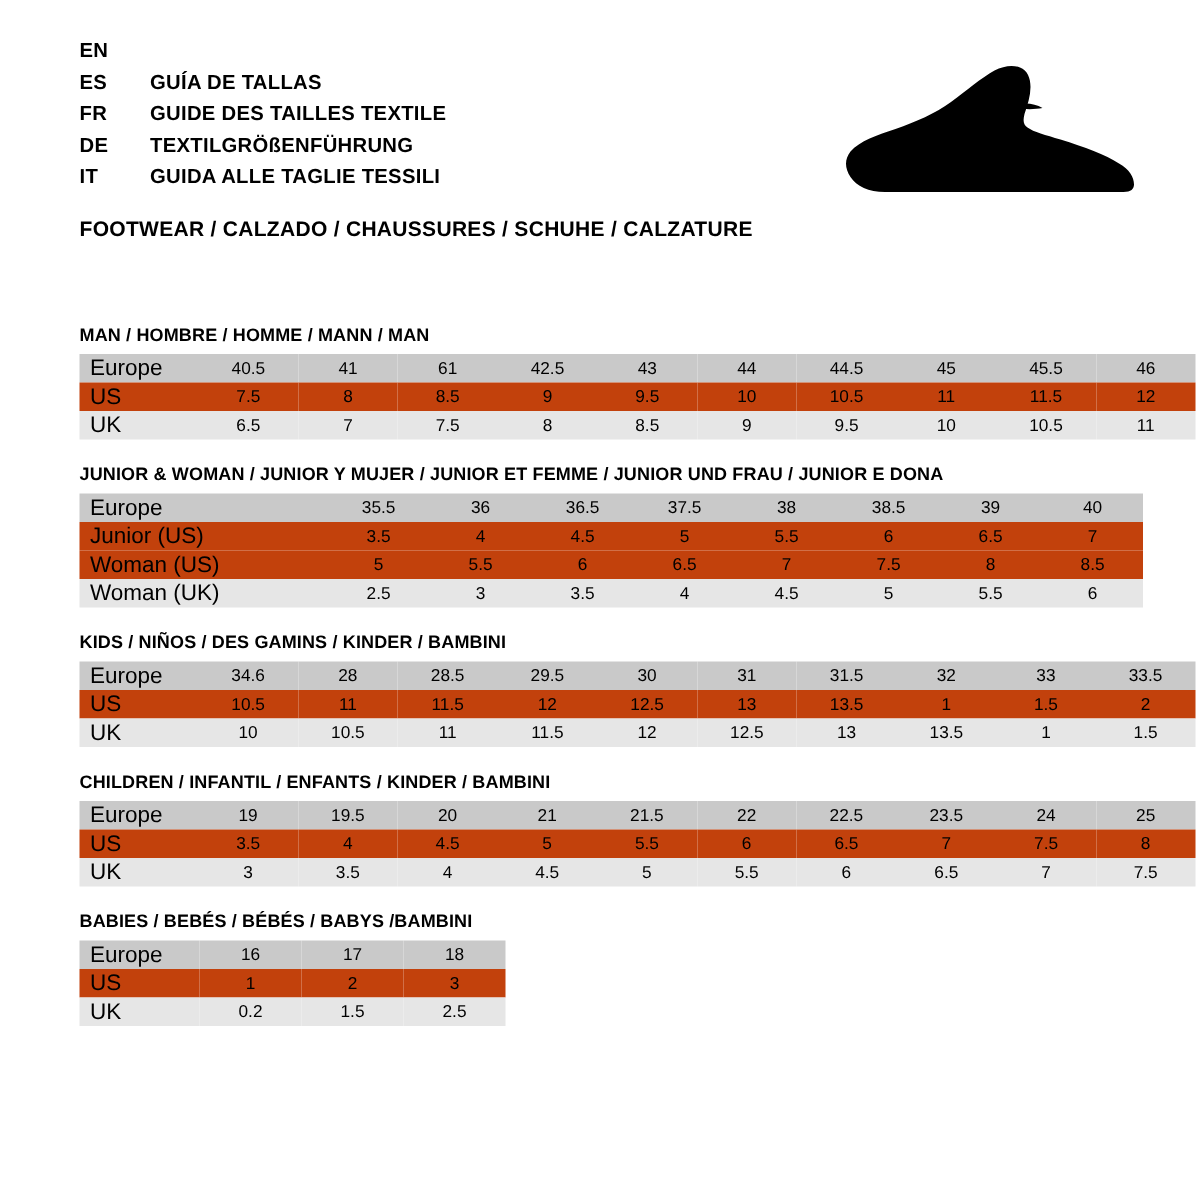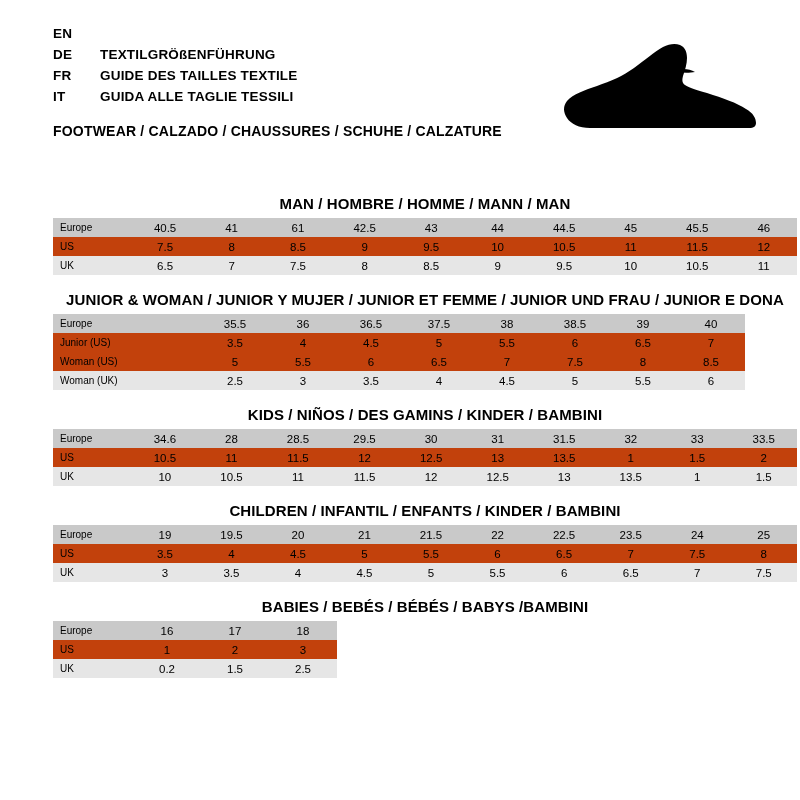--- a/index.html
+++ b/index.html
@@ -65,42 +65,41 @@
   }
 
   
   .section {
     margin-top: 16px;
   }
   .section.first {
     margin-top: 56px;
   }
   .section-title {
-    font-size: 15px;
+    font-size: 12px;
     font-weight: bold;
     margin-bottom: 6px;
     letter-spacing: 0.1px;
-    text-align: center;
   }
   table.size-table {
     border-collapse: collapse;
     table-layout: fixed;
     font-size: 11.5px;
   }
   table.size-table td {
     height: 19px;
     padding: 0 4px;
     text-align: center;
     white-space: nowrap;
     vertical-align: middle;
   }
   table.size-table td.rowlabel {
     text-align: left;
     padding-left: 7px;
-    font-size: 10px;
+    font-size: 15px;
   }
   tr.shaded td {
     background: #c9c9c9;
   }
   tr.plain td {
     background: #c2410c;
   }
   tr.striped td {
     background: #e6e6e6;
   }
@@ -109,26 +108,30 @@
 <body>
 
 <div class="page">
 
   <div class="header">
     <div class="lang-rows">
         <div class="lang-row">
           <div class="lang-code">EN</div>
         </div>
         <div class="lang-row">
-          <div class="lang-code">DE</div>
-          <div class="lang-title">TEXTILGRÖßENFÜHRUNG</div>
+          <div class="lang-code">ES</div>
+          <div class="lang-title">GUÍA DE TALLAS</div>
         </div>
         <div class="lang-row">
           <div class="lang-code">FR</div>
           <div class="lang-title">GUIDE DES TAILLES TEXTILE</div>
+        </div>
+        <div class="lang-row">
+          <div class="lang-code">DE</div>
+          <div class="lang-title">TEXTILGRÖßENFÜHRUNG</div>
         </div>
         <div class="lang-row">
           <div class="lang-code">IT</div>
           <div class="lang-title">GUIDA ALLE TAGLIE TESSILI</div>
         </div>
       </div>
     <div class="footwear-line">FOOTWEAR / CALZADO / CHAUSSURES / SCHUHE / CALZATURE</div>
 
     <div class="shoe">
       <svg viewBox="0 0 240 110" width="240" height="110" aria-hidden="true">

